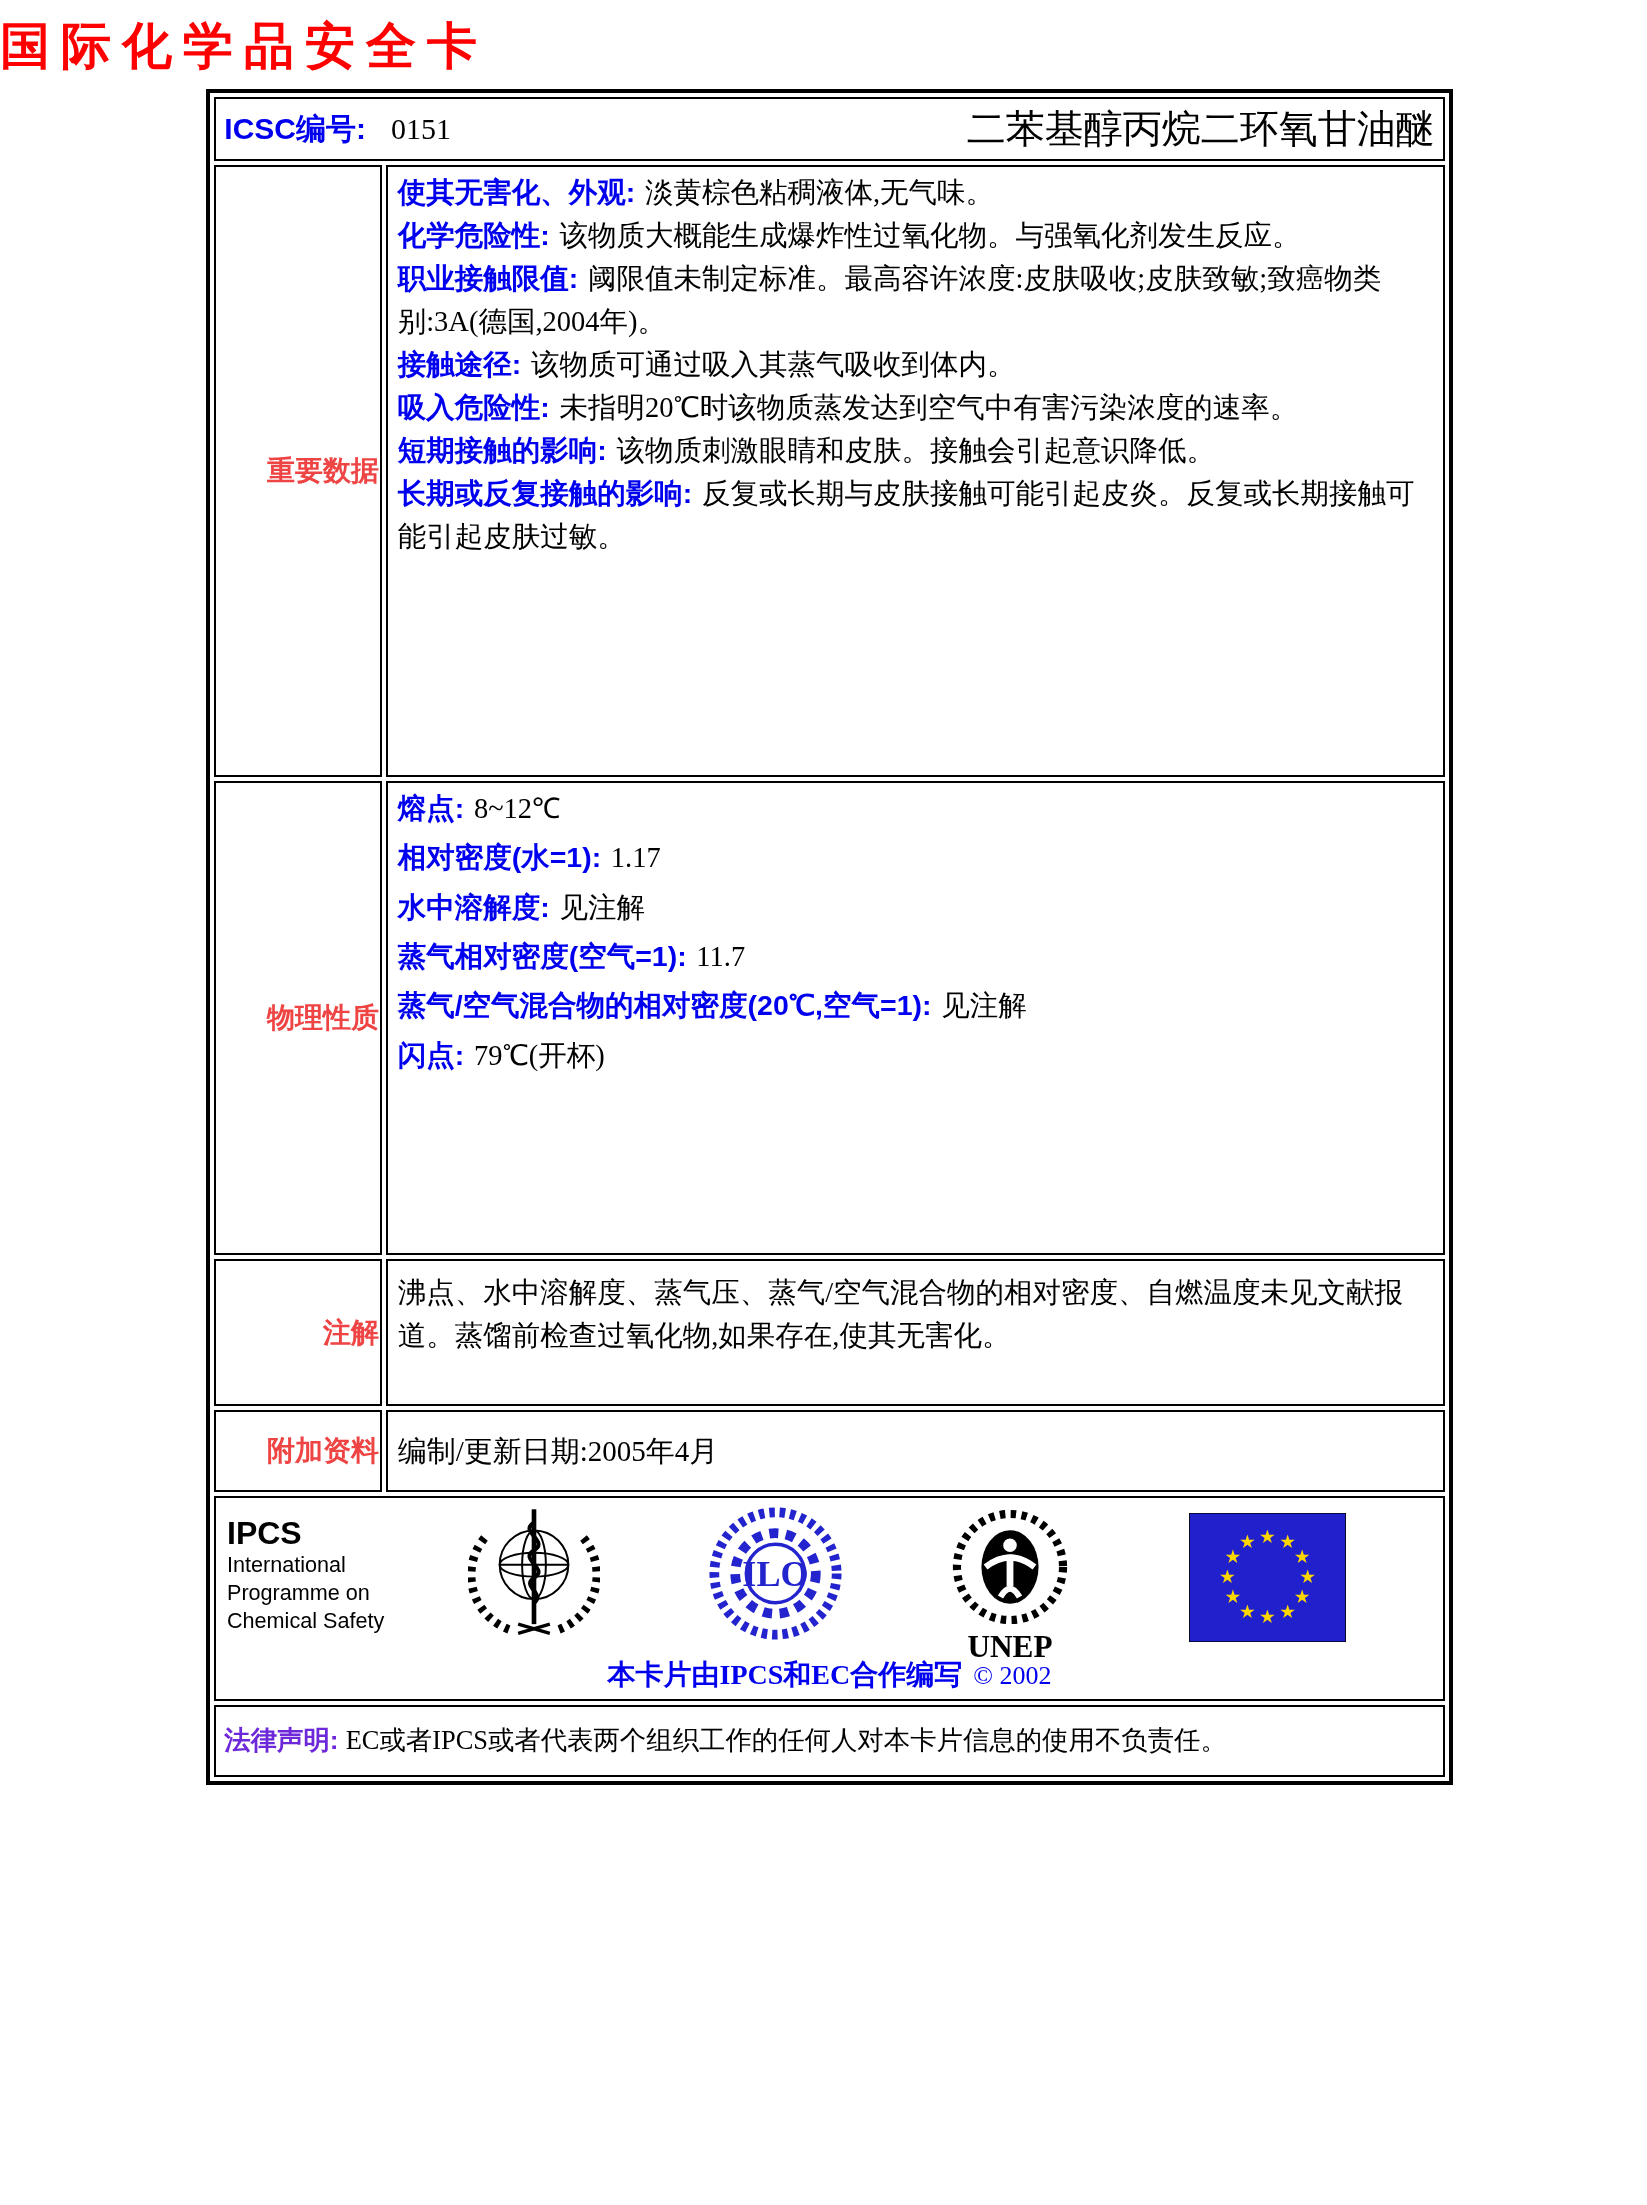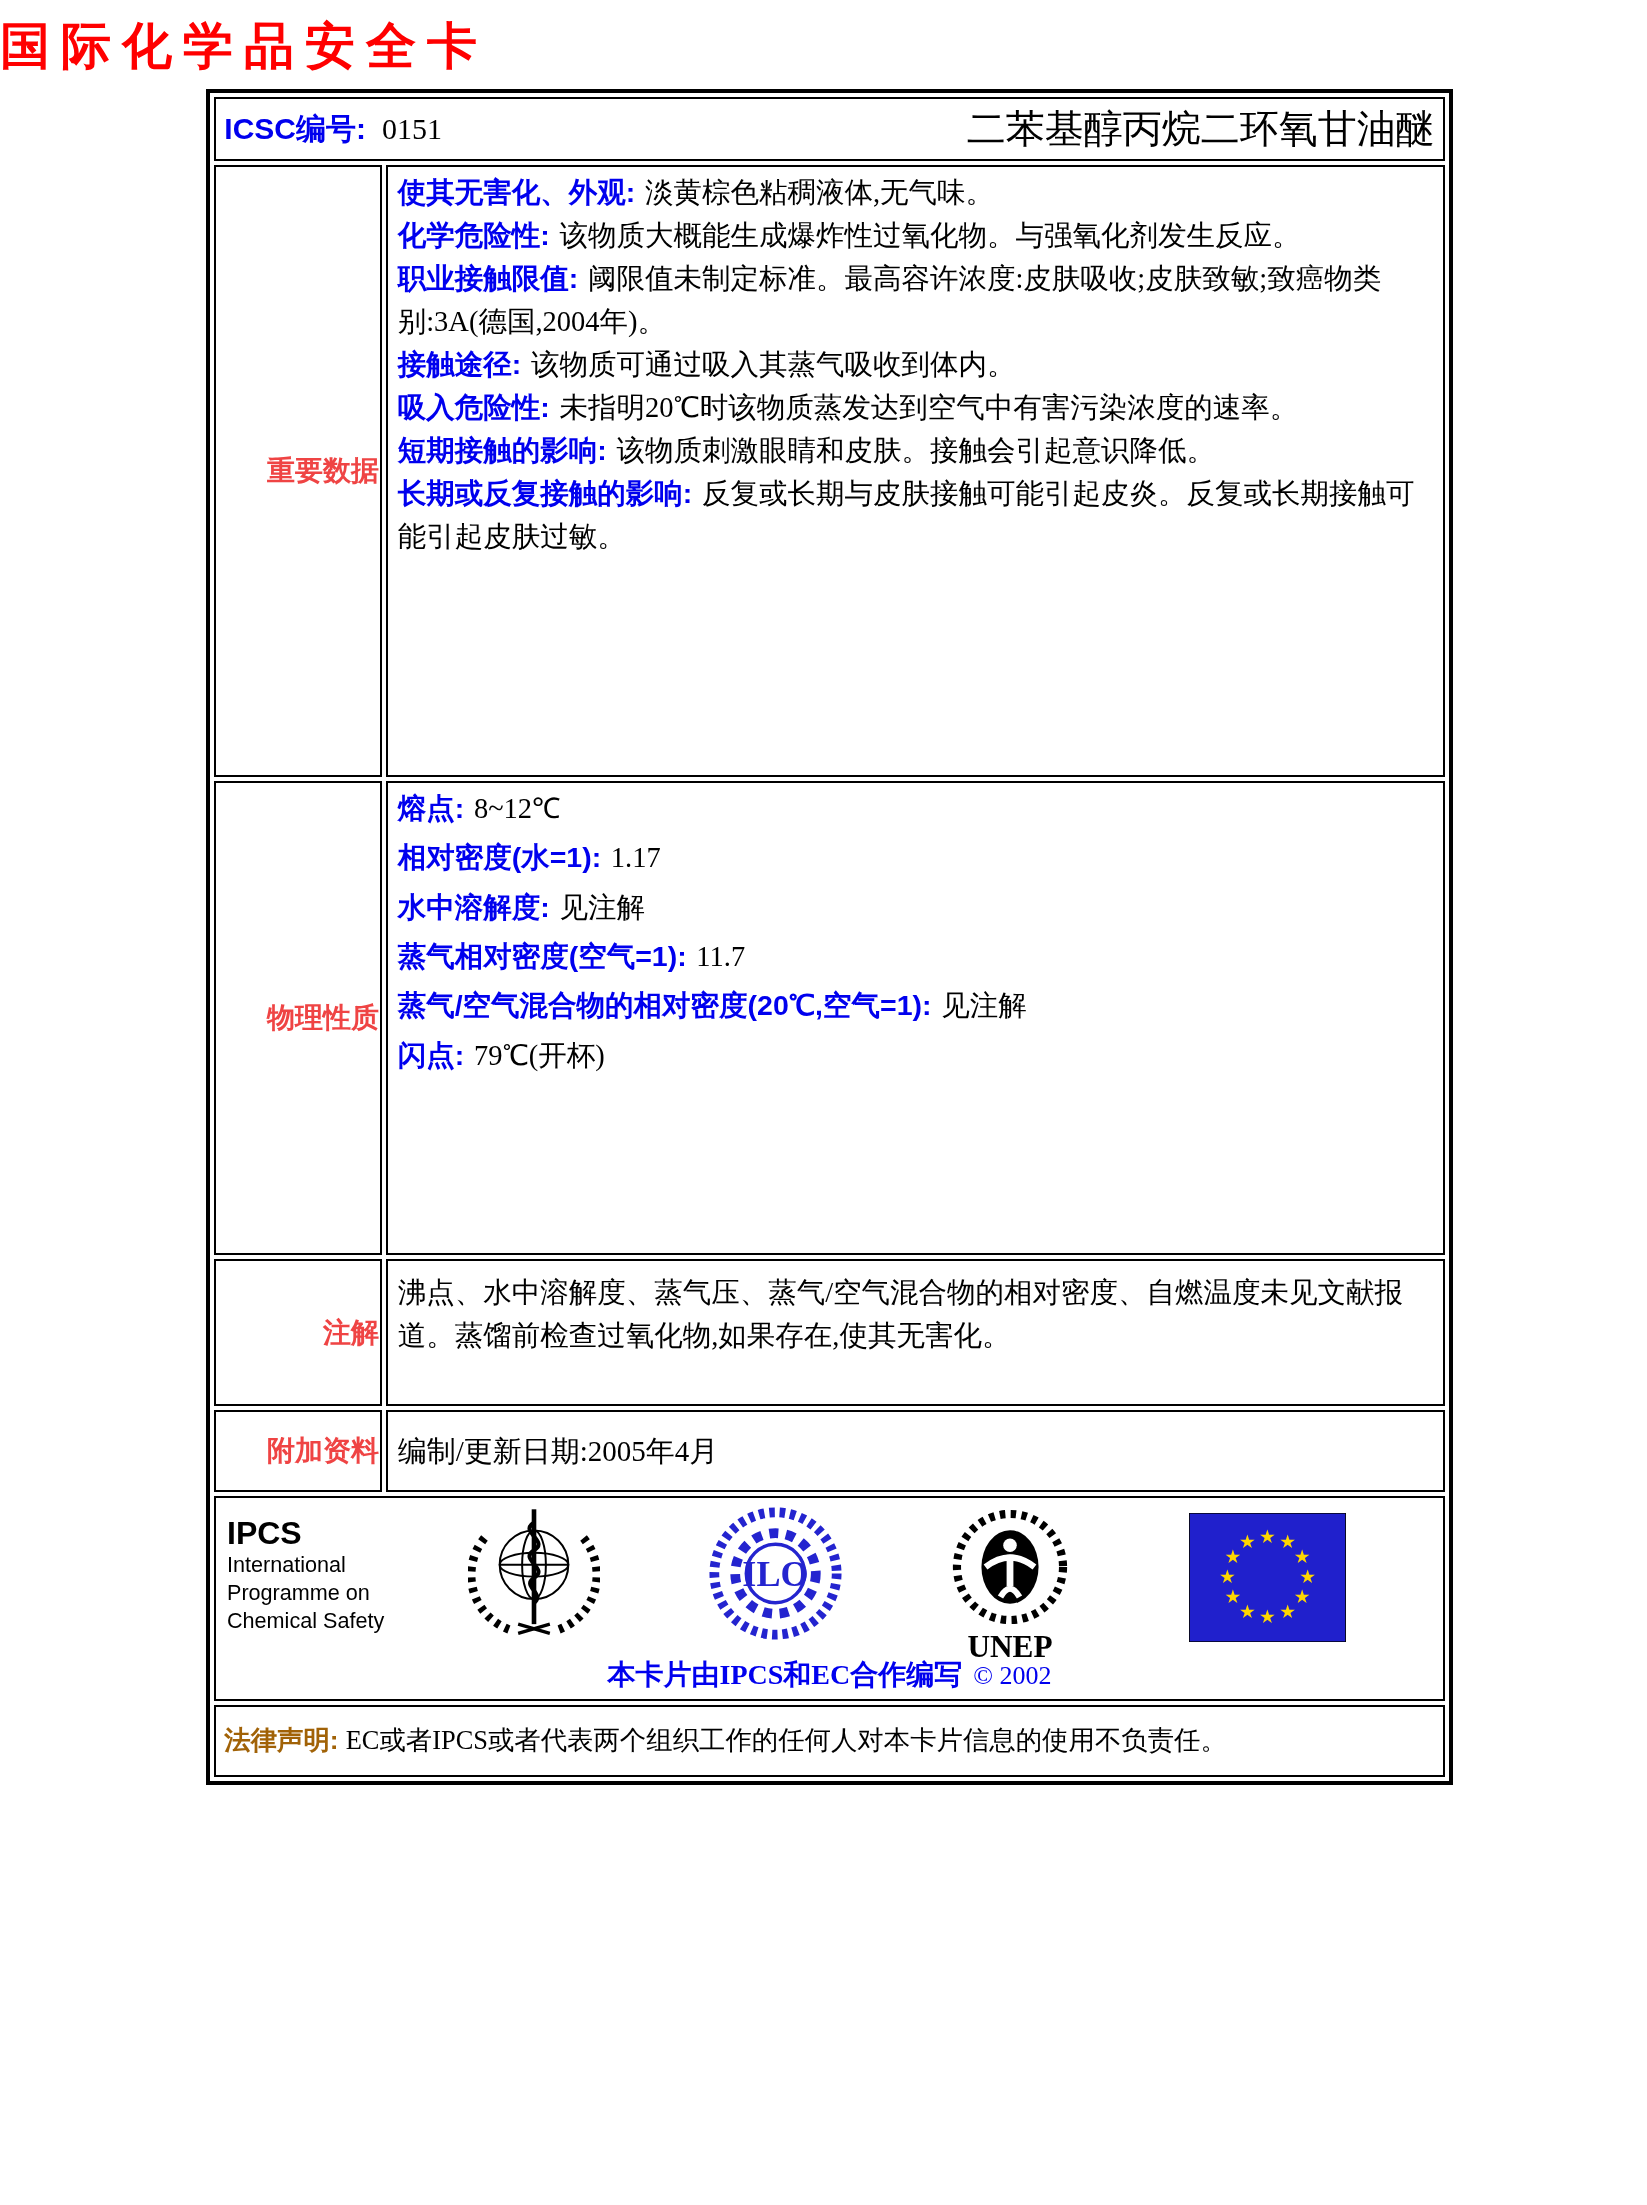--- a/index.html
+++ b/index.html
@@ -19,21 +19,21 @@
     background:#fff;
   }
   table.card td { border:2.8px solid #000; background:#fff; }
   .header-cell {
     height:64px; padding:0 8.3px; font-size:30px; vertical-align:middle;
   }
   .header-inner { display:flex; justify-content:space-between; align-items:center; }
   .blue-label, .blabel {
     color:#0000ee; font-family:"Liberation Sans", sans-serif; font-weight:bold;
   }
-  .icsc-number { font-family:"Liberation Serif", serif; color:#000; margin-left:16px; }
+  .icsc-number { font-family:"Liberation Serif", serif; color:#000; margin-left:25px; }
   .chem-name { font-size:39px;text-align:center; }
   .label-cell {
     width:168px; text-align:right; vertical-align:middle;
     color:#ef4444; font-family:"Liberation Sans", sans-serif;
     font-weight:bold; font-size:28px;
   }
   .content-cell {
     vertical-align:top; padding:4.2px 9.7px; font-size:28.5px; line-height:43px;
   }
   .content-cell p { margin:0; }
@@ -56,21 +56,21 @@
   .ilo-logo  { margin-left:106px; }
   .unep-logo { margin-left:97px; }
   .eu-flag   { margin-left:111px; margin-top:9.7px; }
   .credit-line {
     position:absolute; left:0; right:0; bottom:4.2px; text-align:center;
     color:#0000ee; font-size:28px; font-weight:bold;
   }
   .credit-copy { font-weight:normal; font-size:26px; margin-left:11px; }
   .legal-cell { height:72px; vertical-align:middle; padding:0 8.3px; font-size:26.4px; }
   .legal-label {
-    color:#a16207; font-family:"Liberation Sans", sans-serif; font-weight:bold; margin-right:7px;
+    color:#6d28d9; font-family:"Liberation Sans", sans-serif; font-weight:bold; margin-right:7px;
   }
 </style>
 </head>
 <body>
 
 <h1 class="title">国际化学品安全卡</h1>
 
 <table class="card">
 
   <tbody>

